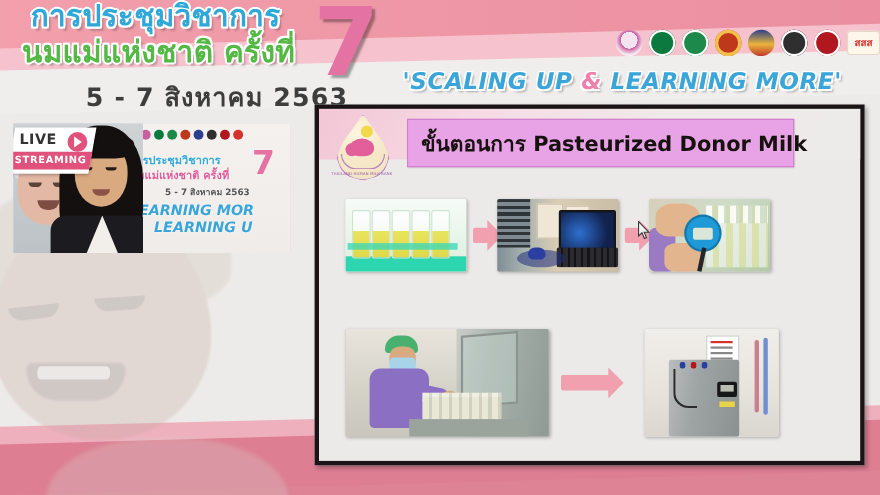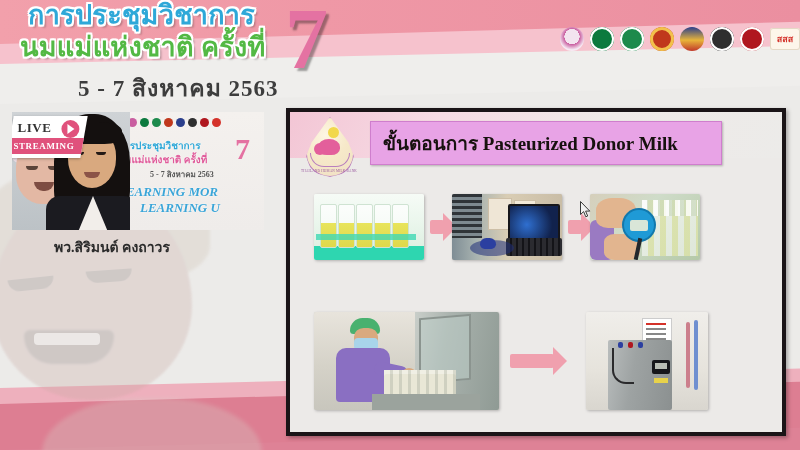--- a/index.html
+++ b/index.html
@@ -2,21 +2,21 @@
 <html><head>
 <meta charset="utf-8">
 <style>
   html,body{margin:0;padding:0;}
   body{
     width:800px;height:450px;overflow:hidden;
     font-family:"DejaVu Sans","Liberation Sans",sans-serif;
     background:#eceaea;
     position:relative;
   }
-  .stage{position:absolute;inset:0;width:800px;height:450px;overflow:hidden;font-family:Liberation Serif, serif;}
+  .stage{position:absolute;inset:0;width:800px;height:450px;overflow:hidden;}
 
   
   .bg-base{position:absolute;inset:0;background:#ecebe9;}
   .bg-pink-top{
     position:absolute;left:0;top:0;width:800px;height:46px;
     background:linear-gradient(90deg,#f2a0ab 0%,#ef98a6 40%,#eb8fa0 100%);
   }
   .bg-pink-band2{
     position:absolute;left:0;top:44px;width:800px;height:34px;
     background:#f6c2cd;
@@ -165,21 +165,21 @@
   .live-dot{position:absolute;right:6px;top:4px;width:18px;height:18px;background:#e0517c;border-radius:50%;
     transform:skewX(10deg);}
   .live-dot:after{content:"";position:absolute;left:6px;top:4px;border-left:7px solid #fff;
     border-top:5px solid transparent;border-bottom:5px solid transparent;}
   .speaker-name{
     position:absolute;left:54px;top:236px;font-size:14px;font-weight:bold;color:#2b2b2b;white-space:nowrap;
   }
 
   
   .slide{
-    position:absolute;left:286px;top:108px;width:500px;height:328px;
+    position:absolute;left:286px;top:95px;width:500px;height:328px;
     background:#eceae8;border:4px solid #1a1417;box-sizing:border-box;
     box-shadow:2px 2px 4px rgba(0,0,0,.3);
   }
   .slide-topwash{position:absolute;left:0;top:0;width:100%;height:46px;
     background:linear-gradient(115deg,#f3c6d5 0%,#f6dbe4 30%,#efeae8 62%,#ecebe9 100%);}
   .drop-logo{position:absolute;left:8px;top:3px;width:62px;height:66px;}
   .drop-shape{position:absolute;left:8px;top:2px;width:46px;height:58px;
     background:radial-gradient(circle at 40% 30%,#fdf6e3 0%,#f6e9c9 45%,#f0e0c4 100%);
     border:1.5px solid #b97fbe;border-radius:50% 50% 50% 50%/62% 62% 38% 38%;
     clip-path:polygon(50% 0%,88% 42%,100% 66%,88% 92%,50% 100%,12% 92%,0 66%,12% 42%);}
@@ -306,20 +306,23 @@
     <div class="wm-body"></div>
   </div>
 
   <div class="hdr-title-wrap">
     <div class="hdr-line hdr-line1">การประชุมวิชาการ</div>
     <div class="hdr-line hdr-line2">นมแม่แห่งชาติ ครั้งที่</div>
   </div>
   <div class="hdr-date">5 - 7 สิงหาคม 2563</div>
   <div class="big-seven">7</div>
 
+  <div class="slogan">
+    <span>'SCALING UP </span><span class="amp">&amp;</span><span> LEARNING MORE'</span>
+  </div>
 
   <div class="logos">
     <span class="logo l1"></span>
     <span class="logo l2"></span>
     <span class="logo l3"></span>
     <span class="logo l4"></span>
     <span class="logo l5"></span>
     <span class="logo l6"></span>
     <span class="logo l7"></span>
     <span class="logo l8"></span>
@@ -360,21 +363,20 @@
       <div class="v-lady-shirt"></div>
     </div>
     <div class="live-badge">
       <div class="lb-text">LIVE</div>
       <div class="live-dot"></div>
       <div class="lb-sub">
         <span>STREAMING</span>
       </div>
     </div>
   </div>
-  <div class="speaker-name">พว.สิริมนต์ คงถาวร</div>
 
   <div class="slide">
     <div class="slide-topwash"></div>
 
     <div class="drop-logo">
       <div class="drop-shape"></div>
       <div class="drop-dot"></div>
       <div class="drop-baby"></div>
       <div class="drop-baby2"></div>
       <div class="drop-hands"></div>

